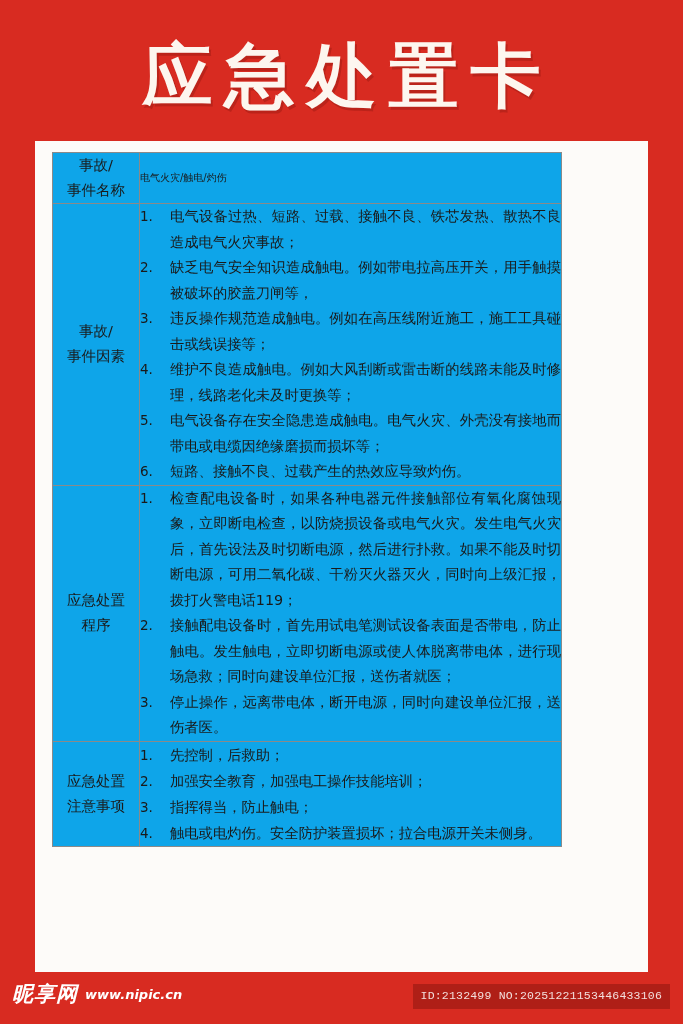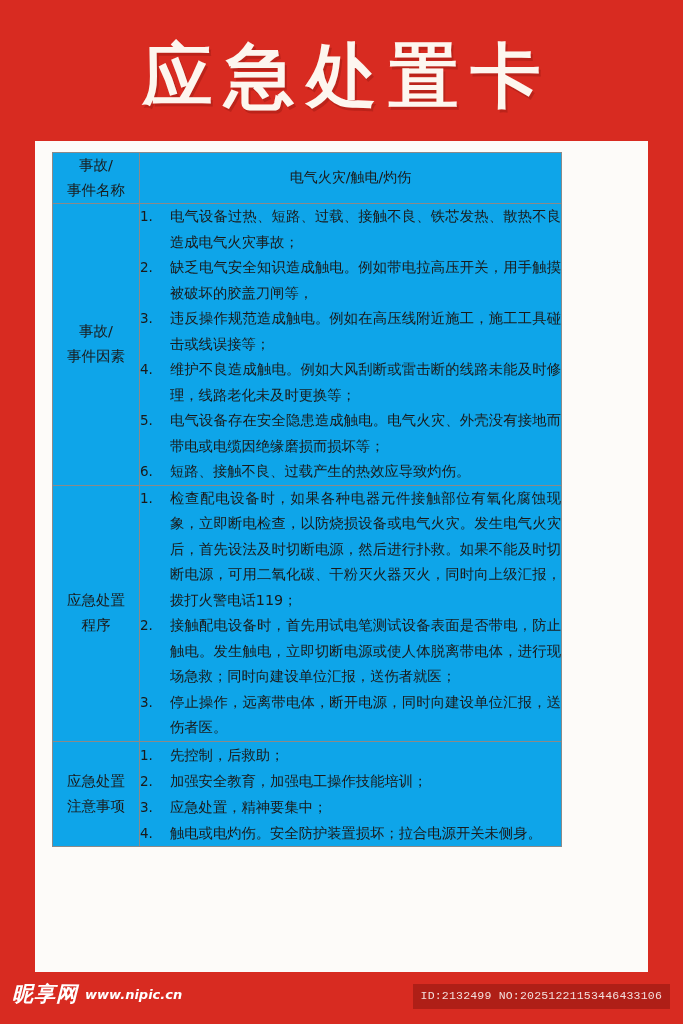--- a/index.html
+++ b/index.html
@@ -74,22 +74,22 @@
     line-height: 25px;
     font-weight: normal;
     padding: 5px 2px;
   }
   .val-cell {
     padding: 6px 8px 6px 8px;
     font-size: 14.3px;
     line-height: 25.5px;
   }
   .val-center {
-    text-align: center;
-    font-size: 14px;
+    text-align: left;
+    font-size: 10px;
     padding: 17px 8px;
   }
   
   ol.items {
     margin: 0;
     padding: 0;
     list-style: none;
   }
   ol.items > li {
     position: relative;
@@ -211,21 +211,21 @@
           </tr>
           <tr>
             <td class="lbl-cell">
               <div>应急处置</div>
               <div>注意事项</div>
             </td>
             <td class="val-cell">
               <ol class="items compact">
                 <li><span class="num">1.</span><span>先控制，后救助；</span></li>
                 <li><span class="num">2.</span><span>加强安全教育，加强电工操作技能培训；</span></li>
-                <li><span class="num">3.</span><span>应急处置，精神要集中；</span></li>
+                <li><span class="num">3.</span><span>指挥得当，防止触电；</span></li>
                 <li><span class="num">4.</span><span>触电或电灼伤。安全防护装置损坏；拉合电源开关未侧身。</span></li>
               </ol>
             </td>
           </tr>
         </tbody>
     </table>
   </div>
 
   <div id="footer"></div>
 

